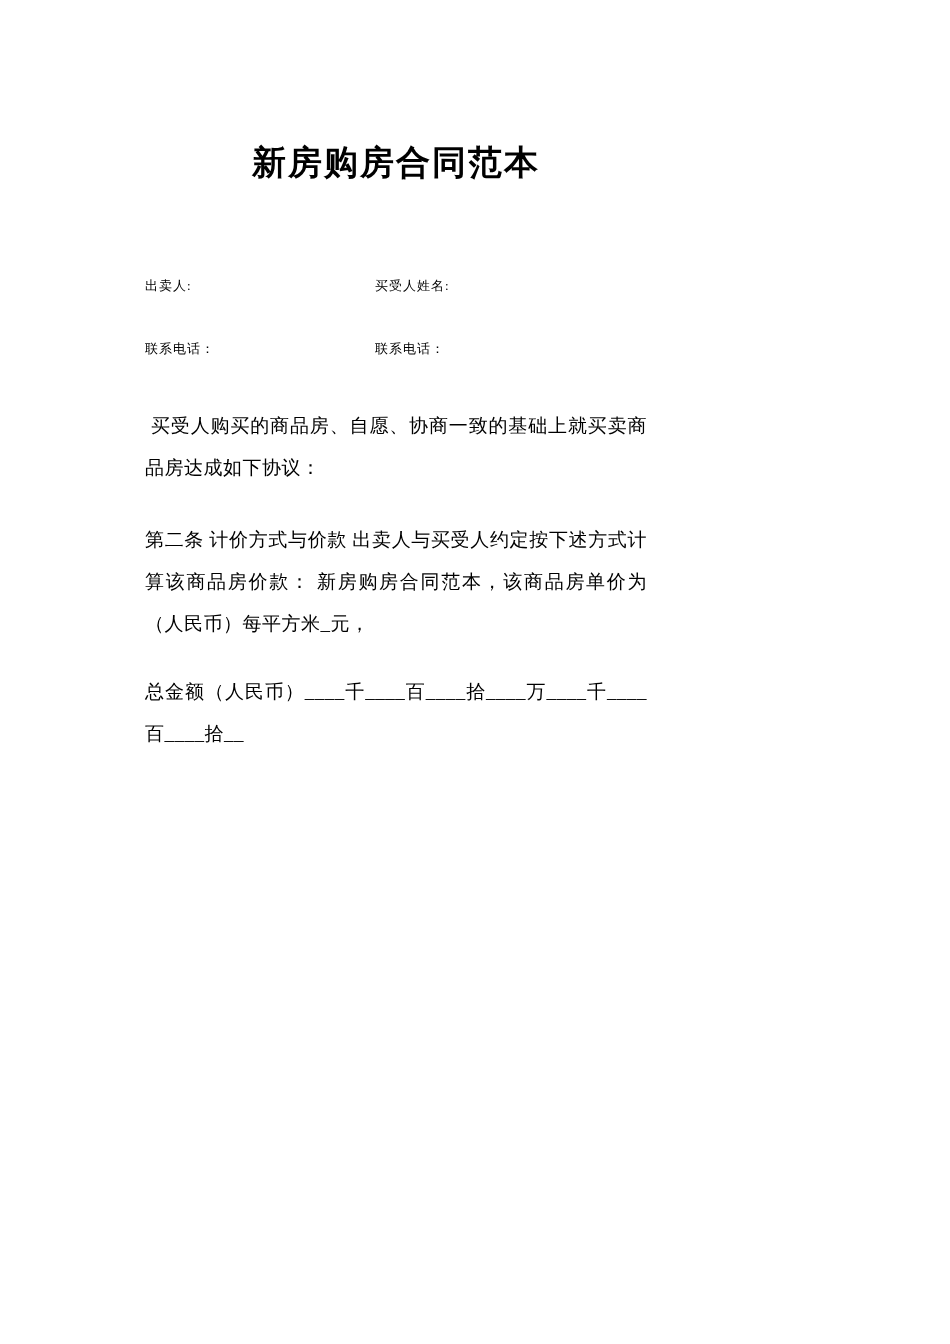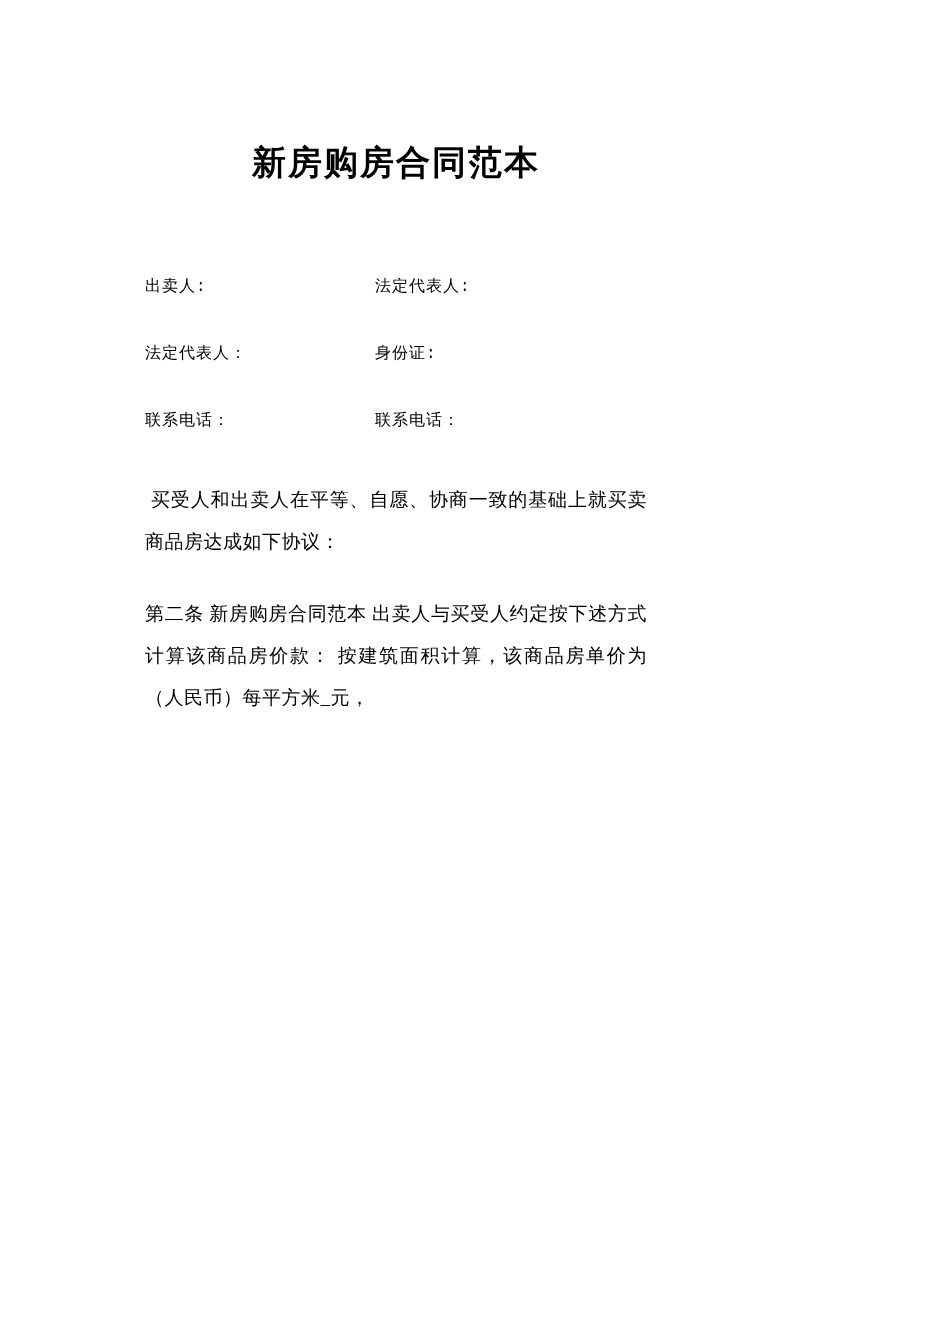--- a/index.html
+++ b/index.html
@@ -29,25 +29,24 @@
     letter-spacing: 2px;
     margin: 0;
     padding-top: 142px;
     line-height: 1.2;
   }
   .fields {
     margin-top: 95px;
   }
   .field-row {
     display: flex;
-    font-size: 16px;
+    font-size: 13px;
     line-height: 1.2;
     margin-bottom: 48px;
     letter-spacing: 1px;
-    font-family: Liberation Mono, monospace;
   }
   .field-label-left {
     width: 230px;
     flex: 0 0 230px;
   }
   .field-label-right {
     flex: 1 1 auto;
   }
   .para {
     font-size: 19px;
@@ -70,31 +69,28 @@
 </head>
 <body>
 
 <div class="page">
 
   <h1 class="doc-title">新房购房合同范本</h1>
 
   <div class="fields">
     <div class="field-row">
       <span class="field-label-left">出卖人:</span>
-      <span class="field-label-right">法定代表人:</span>
-    </div>
-    <div class="field-row">
-      <span class="field-label-left">法定代表人：</span>
-      <span class="field-label-right">身份证:</span>
+      <span class="field-label-right">买受人姓名:</span>
     </div>
     <div class="field-row">
       <span class="field-label-left">联系电话：</span>
       <span class="field-label-right">联系电话：</span>
     </div>
   </div>
 
-  <p class="para intro">买受人和出卖人在平等、自愿、协商一致的基础上就买卖商品房达成如下协议：</p>
+  <p class="para intro">买受人购买的商品房、自愿、协商一致的基础上就买卖商品房达成如下协议：</p>
 
 
-  <p class="para block">第二条 新房购房合同范本 出卖人与买受人约定按下述方式计算该商品房价款： 按建筑面积计算，该商品房单价为（人民币）每平方米_元，</p>
+  <p class="para block">第二条 计价方式与价款 出卖人与买受人约定按下述方式计算该商品房价款： 新房购房合同范本，该商品房单价为（人民币）每平方米_元，</p>
 
+  <p class="para tight">总金额（人民币）____千____百____拾____万____千____百____拾__</p>
 
 </div>
 
 </body></html>

